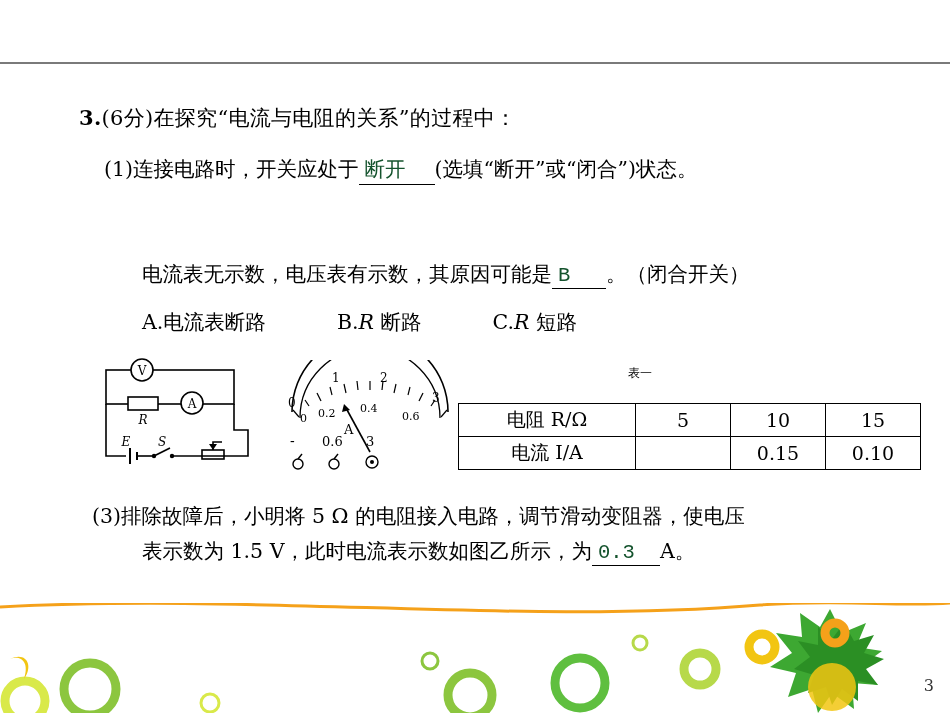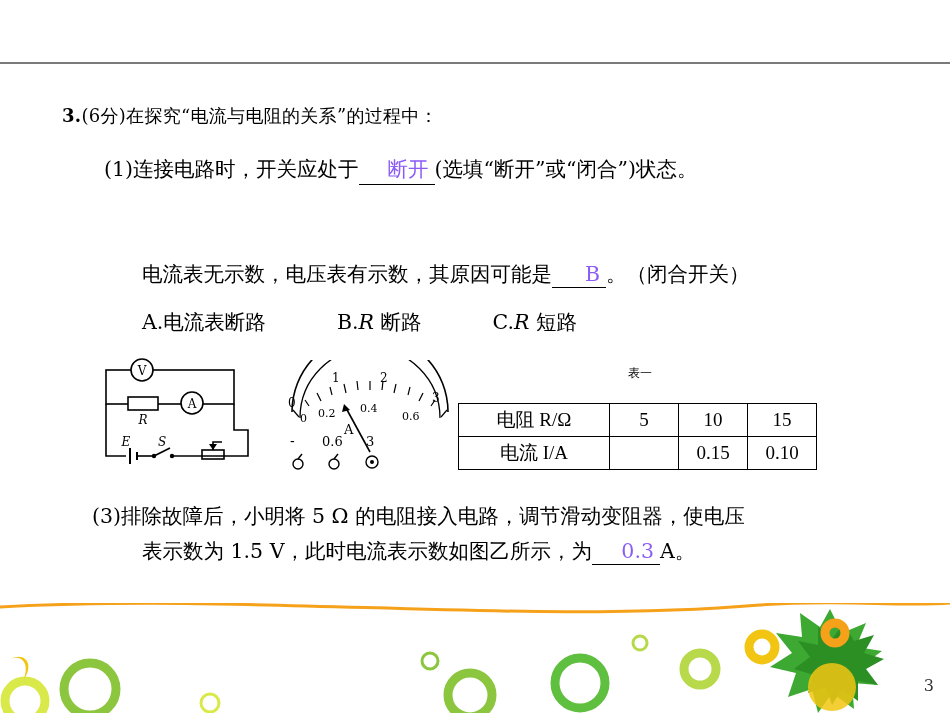--- a/index.html
+++ b/index.html
@@ -12,42 +12,43 @@
     overflow:hidden;
   }
   .page{
     position:absolute;inset:0;
   }
   .topline{
     position:absolute;left:0;top:62px;width:950px;height:2px;background:#7a7a7a;
   }
   
   .q-title{
-    position:absolute;left:62px;top:104px;
-    font-size:18px;letter-spacing:.3px;
+    position:absolute;left:79px;top:104px;
+    font-size:21px;letter-spacing:.3px;
     white-space:nowrap;
   }
   .q-title b{font-family:"DejaVu Serif",serif;font-weight:bold;}
   .line{
     position:absolute;font-size:20.5px;white-space:nowrap;
   }
   .l1{left:104px;top:155px;}
   .l2{left:104px;top:209px;}
   .l3{left:142px;top:260px;}
   .l4{left:142px;top:308px;}
   .l5{left:92px;top:502px;}
   .l6{left:142px;top:537px;}
 
   .fill{
     display:inline-block;
     border-bottom:1.6px solid #000;
-    text-align:right;
-    color:#8b5cf6;
+    text-align:left;
+    color:#14532d;
     padding:0 6px 1px 6px;
     min-width:64px;
+    font-family:Liberation Mono, monospace;
   }
   .fill.small{min-width:42px;}
   .fill.mid{min-width:56px;}
 
   .ital{font-style:italic;font-family:"DejaVu Serif",serif;}
 
   
   .circuit{position:absolute;left:96px;top:358px;width:160px;height:120px;}
   .circuit svg{display:block;}
 
@@ -61,22 +62,21 @@
   }
   table.data{
     position:absolute;left:458px;top:403px;
     border-collapse:collapse;
     font-size:19px;
   }
   table.data td{
     border:1.6px solid #000;
     height:32px;
     text-align:center;
-    padding:0 0;
-    font-family:Liberation Serif, serif;
+    padding:0 13px;
   }
   table.data td.head{width:150px;text-align:center;}
   table.data td.val{width:68px;}
 
   
   .bottom{
     position:absolute;left:0;bottom:0;width:950px;height:110px;overflow:hidden;
   }
   .pagenum{
     position:absolute;right:16px;bottom:18px;font-size:16px;color:#333;

